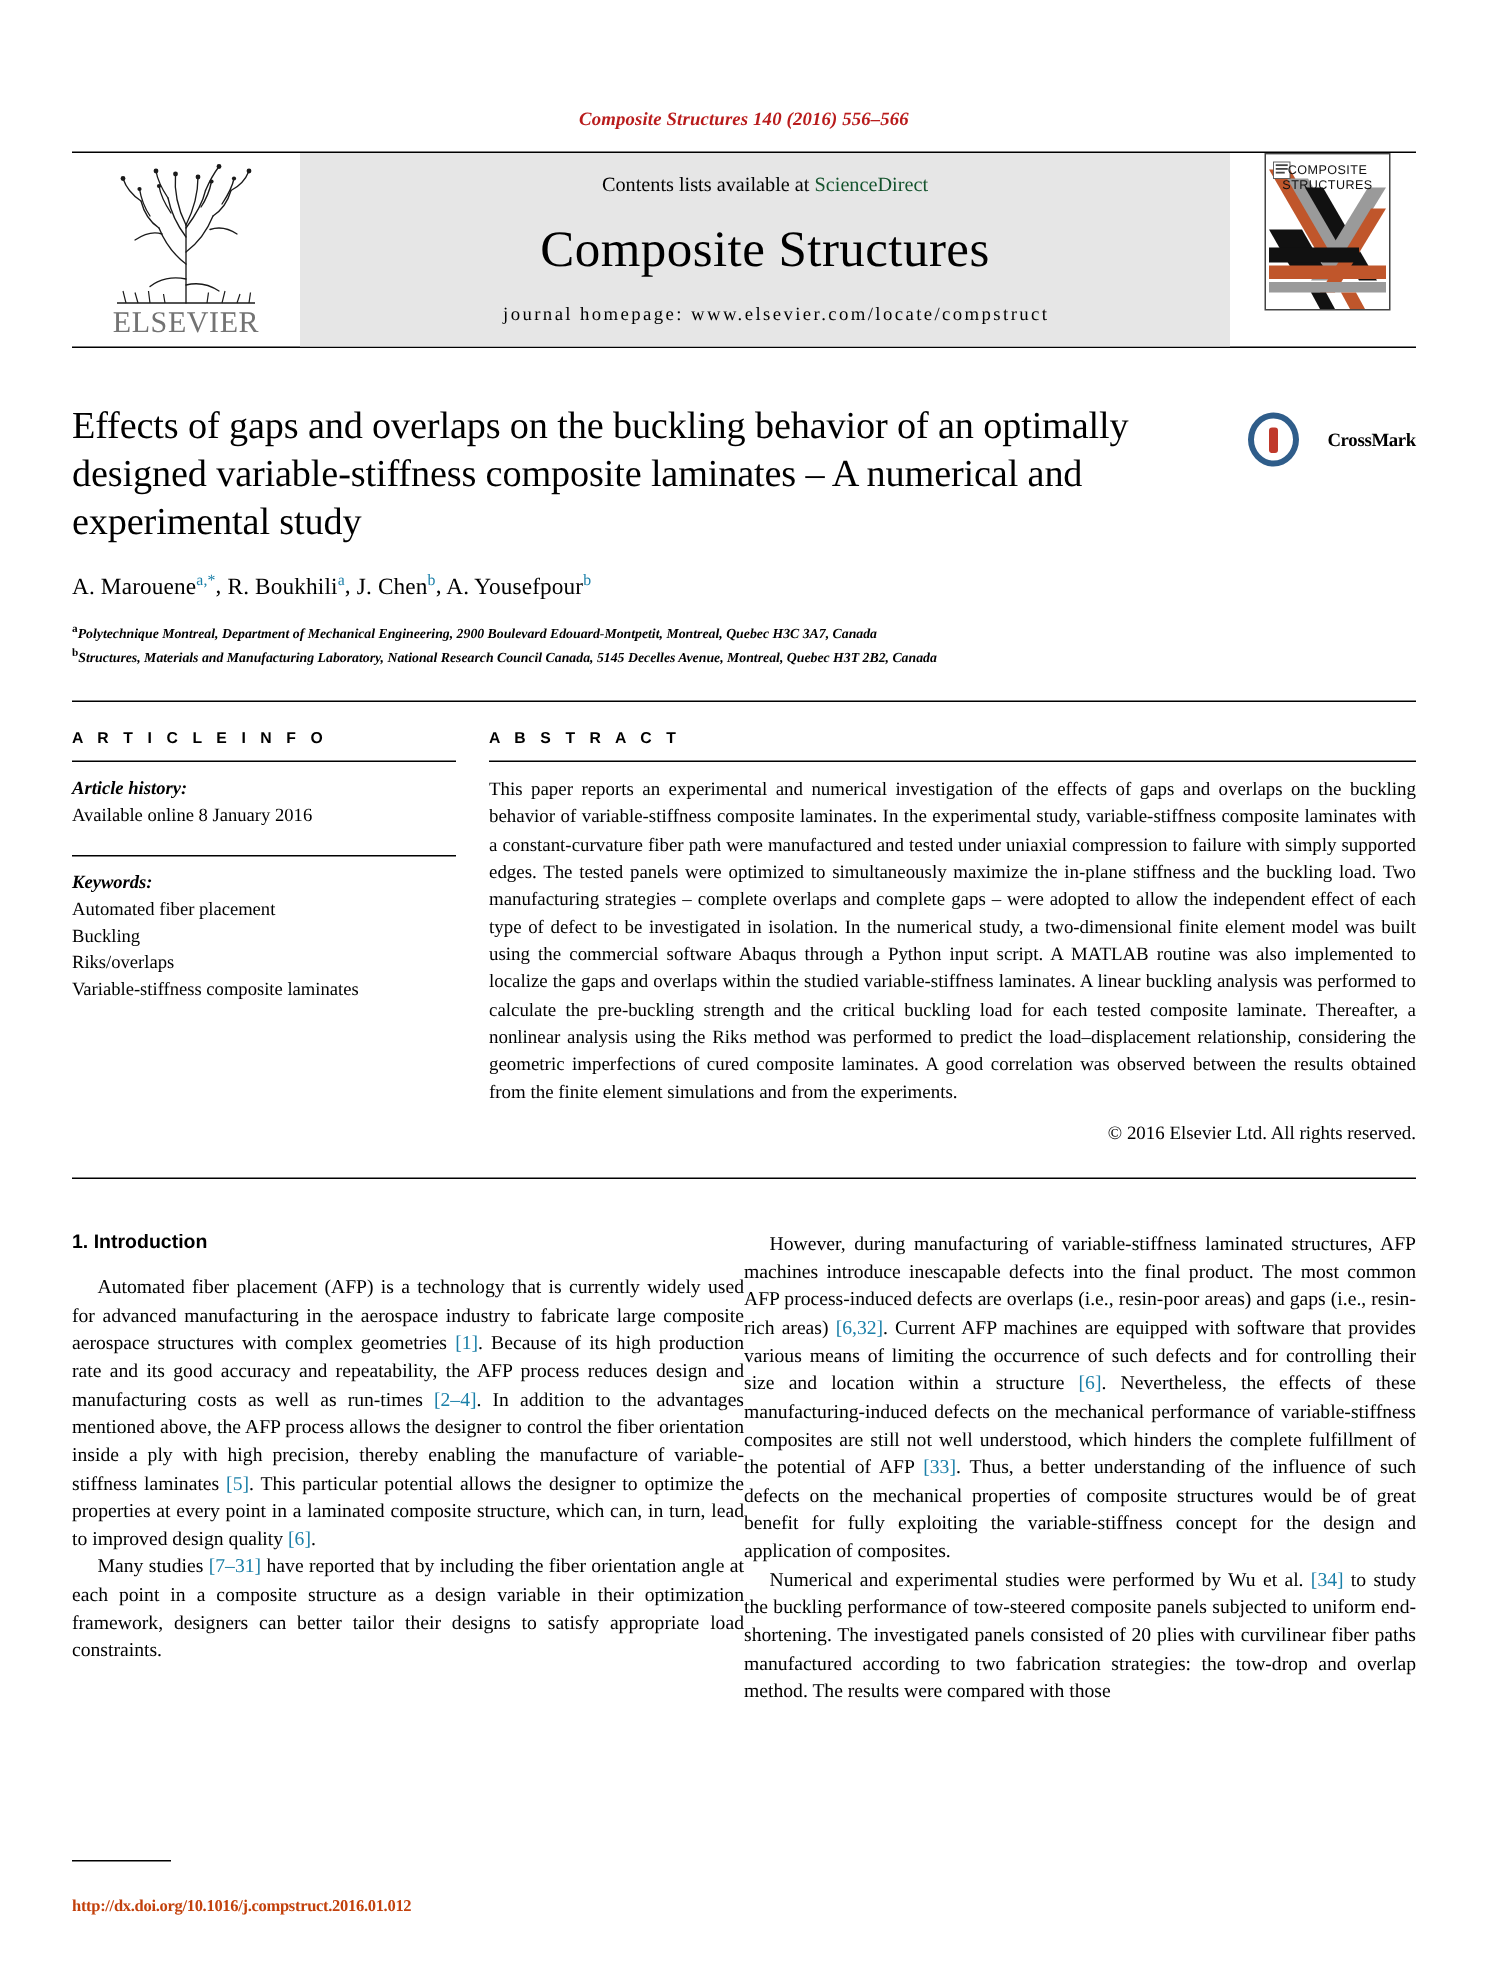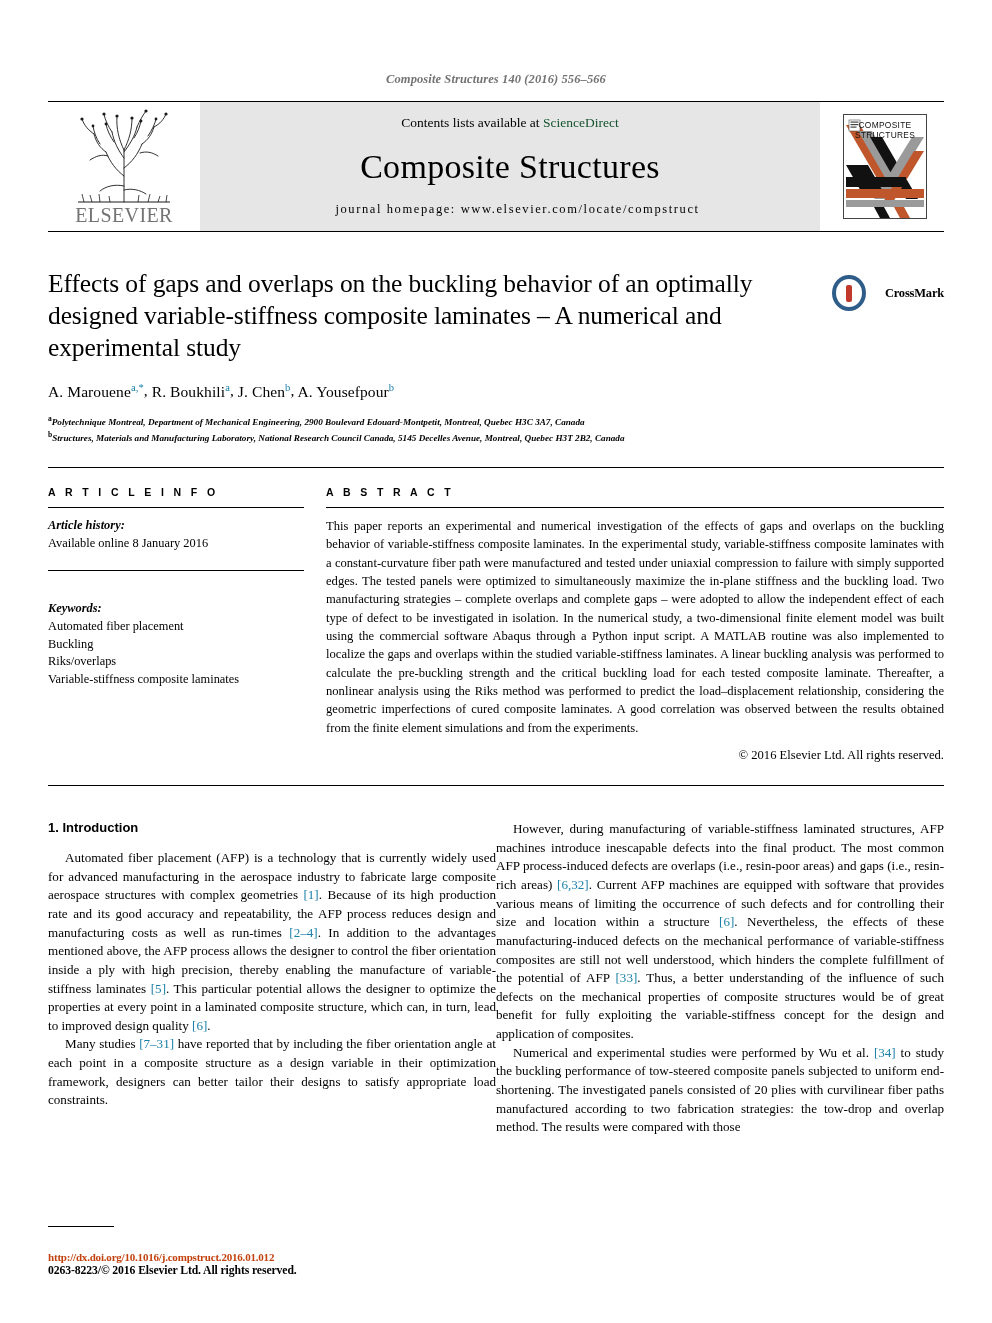--- a/index.html
+++ b/index.html
@@ -11,21 +11,21 @@
     font-family: "Liberation Serif", serif;
     color: #000000;
     position: relative;
     overflow: hidden;
   }
   .page { position: relative; width: 992px; height: 1323px; padding: 0 48px; }
 
   
   .runhead {
     text-align: center;
-    color: #737373;
+    color: #b91c1c;
     font-style: italic;
     font-weight: bold;
     font-size: 12.5px;
     padding-top: 72px;
     letter-spacing: .1px;
   }
 
   
   .masthead {
     margin-top: 14px;
@@ -65,21 +65,21 @@
     justify-content: space-between;
     padding: 13px 0 14px 0;
     margin: 0 6px 0 0;
   }
   .contents-line { font-size: 13.5px; }
   .contents-line .sd { color: #14532d; }
   .journal-title { font-size: 34px; letter-spacing: .3px; }
   .homepage-line { font-size: 12.5px; letter-spacing: 1.6px; margin-left: 15px; }
   .cover-box {
     flex: 0 0 118px;
-    display: flex; align-items: center; justify-content: center;
+    display: flex; align-items: flex-start; justify-content: center;
   }
   .cover-frame {
     width: 84px; height: 105px;
     border: 1px solid #444;
     background: #fff;
     position: relative;
     overflow: hidden;
   }
 
   
@@ -137,21 +137,21 @@
     font-family: "Liberation Sans", sans-serif;
     font-size: 10.5px;
     font-weight: bold;
     letter-spacing: 3.4px;
     margin-bottom: 9px;
   }
   .rule { border-top: 1px solid #000; }
   .hist { margin-top: 9px; font-size: 12.4px; line-height: 1.42; }
   .hist .it { font-style: italic; font-weight: bold; }
   .kwblock { margin-top: 18px; padding-top: 9px; border-top: 1px solid #000; font-size: 12.4px; line-height: 1.42; }
-  .kwblock .it { font-style: italic; font-weight: bold; margin-top: 20px; }
+  .kwblock .it { font-style: italic; font-weight: bold; }
   .abs-body {
     margin-top: 9px;
     padding-top: 9px;
     border-top: 1px solid #000;
     font-size: 12.6px;
     line-height: 1.455;
     text-align: justify;
     hyphens: none;
   }
   .copyright { margin-top: 11px; text-align: right; font-size: 12.6px; }
@@ -345,16 +345,15 @@
     </div>
     <div class="bcol">
       <p class="bodyp">However, during manufacturing of variable-stiffness laminated structures, AFP machines introduce inescapable defects into the final product. The most common AFP process-induced defects are overlaps (i.e., resin-poor areas) and gaps (i.e., resin-rich areas) <span class="ref">[6,32]</span>. Current AFP machines are equipped with software that provides various means of limiting the occurrence of such defects and for controlling their size and location within a structure <span class="ref">[6]</span>. Nevertheless, the effects of these manufacturing-induced defects on the mechanical performance of variable-stiffness composites are still not well understood, which hinders the complete fulfillment of the potential of AFP <span class="ref">[33]</span>. Thus, a better understanding of the influence of such defects on the mechanical properties of composite structures would be of great benefit for fully exploiting the variable-stiffness concept for the design and application of composites.</p>
       <p class="bodyp">Numerical and experimental studies were performed by Wu et al. <span class="ref">[34]</span> to study the buckling performance of tow-steered composite panels subjected to uniform end-shortening. The investigated panels consisted of 20 plies with curvilinear fiber paths manufactured according to two fabrication strategies: the tow-drop and overlap method. The results were compared with those</p>
     </div>
   </div>
 
   <div class="footer">
     <div class="corr-rule"></div>
     <div class="doi">http://dx.doi.org/10.1016/j.compstruct.2016.01.012</div>
-    <div class="issn">0263-8223/© 2016 Elsevier Ltd. All rights reserved.</div>
   </div>
 
 </div>
 
 </body></html>

